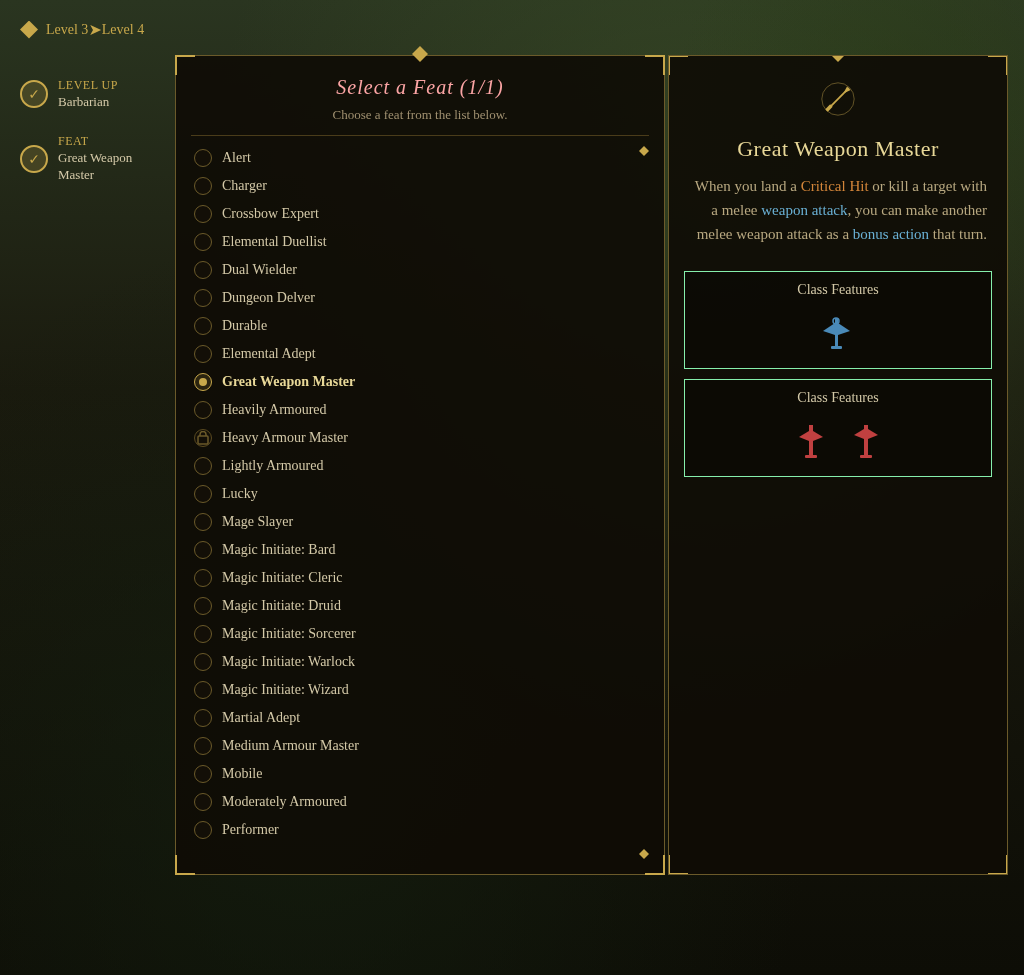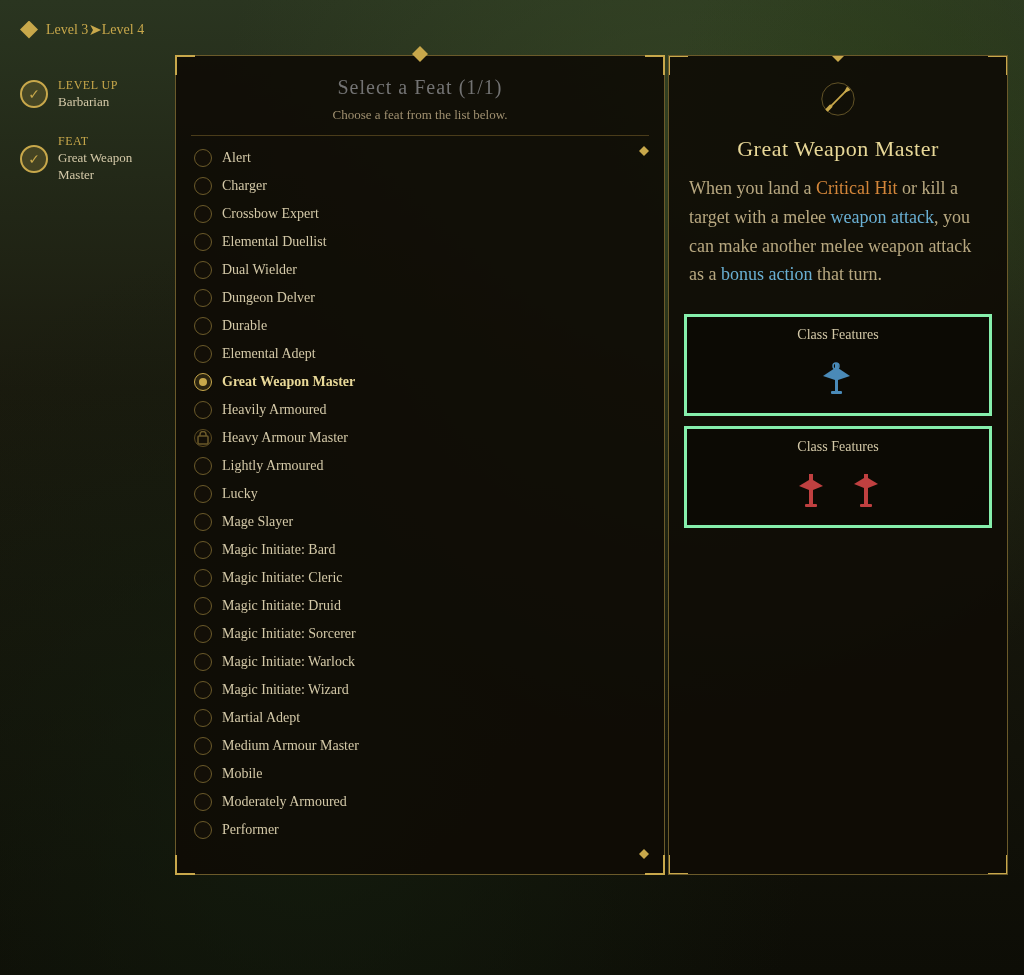--- a/index.html
+++ b/index.html
@@ -152,23 +152,24 @@
       transform: translateX(-50%);
       width: 16px;
       height: 16px;
       background: #c8a84b;
       clip-path: polygon(50% 0%, 100% 50%, 50% 100%, 0% 50%);
     }
 
     .panel-title {
       text-align: center;
       padding: 20px 20px 8px;
-      color: #737373;
+      color: #fca5a5;
       font-size: 20px;
       letter-spacing: 1px;
+      font-style: italic;
     }
 
     .panel-subtitle {
       text-align: center;
       color: #a09070;
       font-size: 13px;
       padding-bottom: 12px;
     }
 
     .divider-line {
@@ -302,29 +303,29 @@
     .feat-title {
       text-align: center;
       color: #e8d898;
       font-size: 22px;
       padding: 5px 20px 12px;
       letter-spacing: 0.5px;
     }
 
     .feat-description {
       color: #b8a880;
-      font-size: 18px;
+      font-size: 15px;
       line-height: 1.6;
       padding: 0 20px 15px;
-      text-align: left;
+      text-align: right;
     }
 
     .class-features-box {
       margin: 10px 15px;
-      border: 3px solid #86efac;
+      border: 1px solid #86efac;
       background: rgba(10,8,3,0.6);
       padding: 10px;
     }
 
     .class-features-title {
       color: #d4c9a8;
       font-size: 14px;
       text-align: center;
       margin-bottom: 10px;
     }

